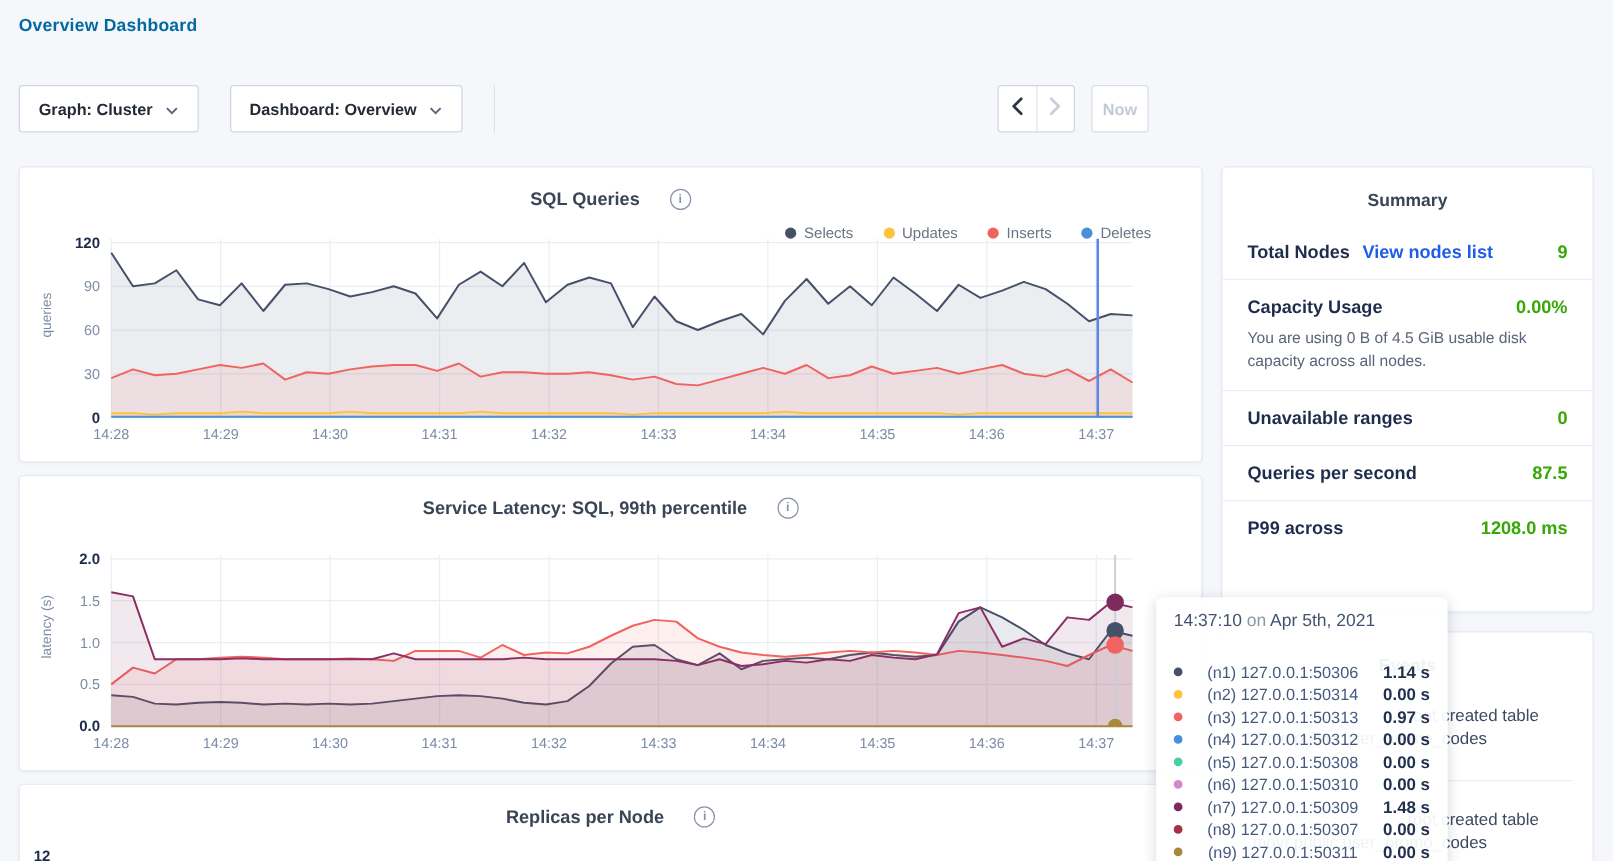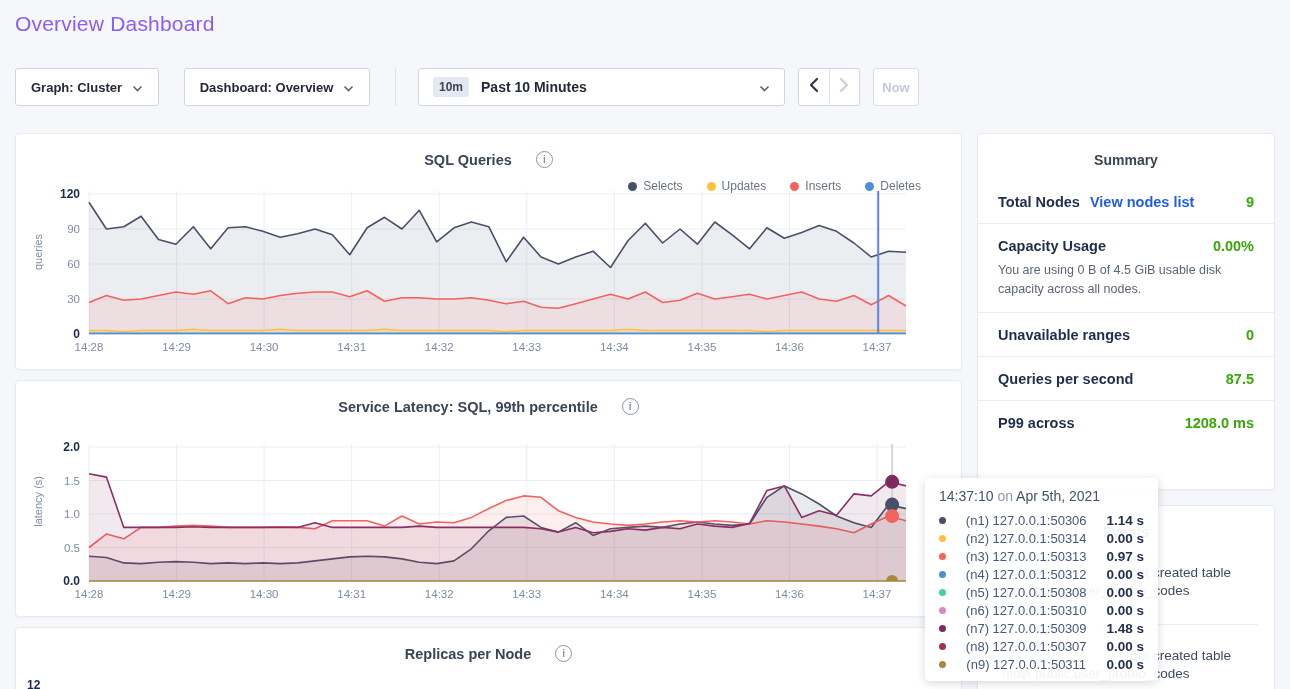--- a/index.html
+++ b/index.html
@@ -1,19 +1,19 @@
 <!DOCTYPE html>
 <html><head>
 <meta charset="utf-8">
 <style>
   html,body{margin:0;padding:0;background:#f5f7fa;}
   body{width:1290px;height:689px;font-family:"Liberation Sans","DejaVu Sans",sans-serif;color:#242a35;}
   .app{position:relative;width:1290px;height:689px;overflow:hidden;background:#f5f7fa;}
 
-  .page-title{position:absolute;left:15px;top:12px;margin:0;font-size:21px;font-weight:400;color:#8b5cf6;letter-spacing:.2px;}
+  .page-title{position:absolute;left:15px;top:12px;margin:0;font-size:14px;font-weight:700;color:#0369a1;letter-spacing:.2px;}
 
   .btn{position:absolute;top:68px;height:38px;background:#fff;border:1px solid #cfd6e2;border-radius:3px;
        box-sizing:border-box;display:flex;align-items:center;justify-content:center;gap:10px;
        font-size:13px;font-weight:700;color:#242a35;cursor:pointer;}
   #graph-dd{left:15px;width:144px;}
   #dash-dd{left:184px;width:186px;}
   .toolbar-divider{position:absolute;left:395px;top:68px;width:1px;height:38px;background:#dde2ea;}
   #time-dd{left:418px;width:367px;justify-content:flex-start;padding:0 14px;gap:12px;font-size:14px;}
   .badge-10m{background:#e4e9f1;color:#394455;font-size:12px;font-weight:700;padding:3px 6px;border-radius:3px;}
   .time-label{flex:1;text-align:left;font-weight:700;}
@@ -58,21 +58,21 @@
   .stat-desc{margin-top:7px;font-size:12.5px;font-weight:400;color:#5a6578;line-height:1.5;}
 
   .event-item{margin-top:22px;font-size:13.5px;color:#3e4a61;line-height:18px;}
   .event-item:first-of-type{margin-top:24px;}
   .event-line1{margin-left:148px;white-space:nowrap;}
   .event-line2{margin-left:24px;white-space:nowrap;}
   .event-divider{border-top:1px solid #e9edf3;margin:24px 16px 0;}
 
   #tooltip{position:absolute;left:925px;top:478px;width:233px;z-index:10;background:rgba(255,255,255,.93);
         border-radius:5px;box-shadow:0 2px 10px rgba(30,40,60,.18);padding:10px 14px 8px;box-sizing:border-box;}
-  .tt-head{font-size:14px;color:#42536f;margin-bottom:7px;}
+  .tt-head{font-size:14px;color:#42536f;margin-bottom:24px;}
   .tt-on{color:#8b97ab;}
   .tt-row{display:flex;align-items:center;gap:8px;height:18px;font-size:13px;color:#46587e;}
   .tt-dot{width:7px;height:7px;border-radius:50%;flex:none;}
   .tt-label{width:146px;white-space:nowrap;text-align:center;}
   .tt-val{font-weight:700;color:#22304f;font-size:13.5px;white-space:nowrap;}
 </style>
 </head>
 <body>
 
 <div class="app">
@@ -88,27 +88,20 @@
 
   <div class="btn" id="dash-dd">
     <span>Dashboard: Overview</span>
     <span><svg width="11" height="7">
           <polyline points="1.5,1.5 5.5,5.5 9.5,1.5" fill="none" stroke="#5a6678" stroke-width="1.6"></polyline>
         </svg></span>
   </div>
 
   <div class="toolbar-divider"></div>
 
-  <div class="btn" id="time-dd">
-    <span class="badge-10m">10m</span>
-    <span class="time-label">Past 10 Minutes</span>
-    <span><svg width="11" height="7">
-          <polyline points="1.5,1.5 5.5,5.5 9.5,1.5" fill="none" stroke="#5a6678" stroke-width="1.6"></polyline>
-        </svg></span>
-  </div>
 
   <div class="arrow-group">
     <div class="arrow-cell">
       <span><svg width="10" height="16">
             <polyline points="8,2 2,8 8,14" fill="none" stroke="#2c3645" stroke-width="2.2" stroke-linecap="round" stroke-linejoin="round"></polyline>
           </svg></span>
     </div>
     <div class="arrow-cell">
       <span><svg width="10" height="16">
             <polyline points="2,2 8,8 2,14" fill="none" stroke="#c9cfda" stroke-width="2.2" stroke-linecap="round" stroke-linejoin="round"></polyline>

